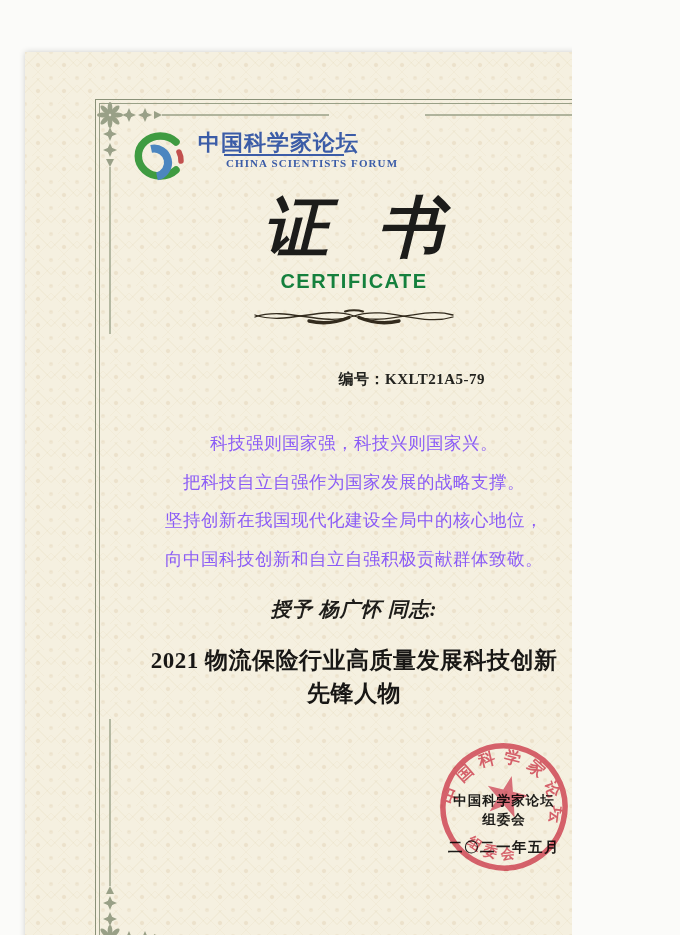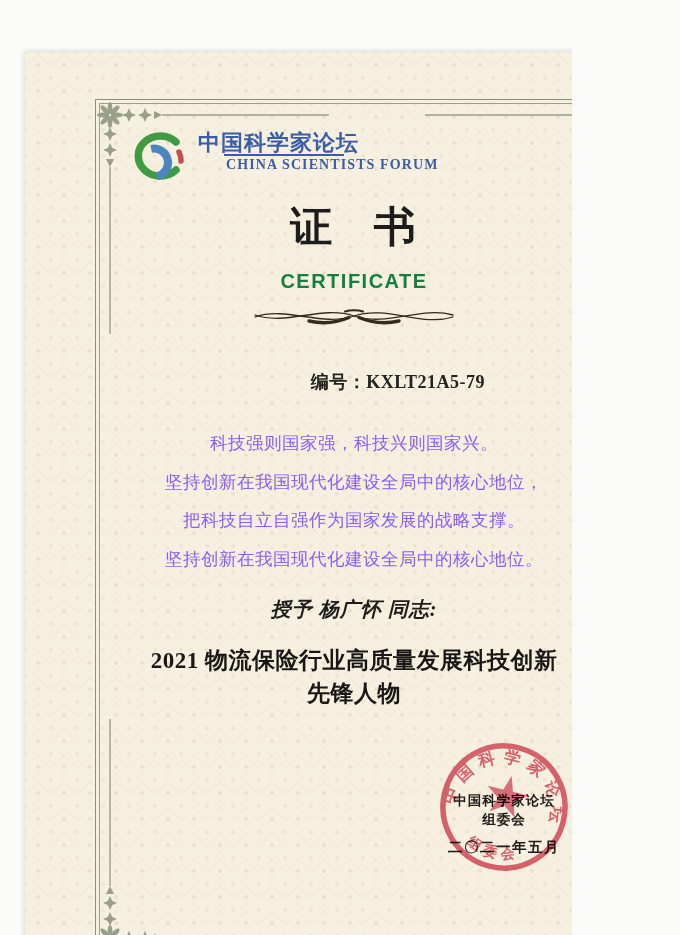--- a/index.html
+++ b/index.html
@@ -26,30 +26,30 @@
   .corner.tl{left:71px;top:49px;}
   .corner.tr{left:393px;top:49px;transform:scaleX(-1);}
   .corner.bl{left:71px;top:660px;transform:scaleY(-1);}
   .corner.br{left:393px;top:660px;transform:scale(-1,-1);}
   
   .logo{position:absolute;left:116px;top:82px;width:250px;height:70px;}
   .logo-icon{position:absolute;left:8px;top:4px;}
   .logo-zh{position:absolute;left:82px;top:2px;font-family:"Liberation Sans","DejaVu Sans",sans-serif;
     font-weight:bold;font-size:22px;letter-spacing:1px;color:#3b5ca7;white-space:nowrap;}
   .logo-rule{position:absolute;left:108px;top:28px;width:120px;height:2px;background:#3b5ca7;}
-  .logo-en{position:absolute;left:110px;top:31px;font-size:14px;font-weight:bold;letter-spacing:1.1px;
+  .logo-en{position:absolute;left:110px;top:31px;font-size:11px;font-weight:bold;letter-spacing:1.1px;
     color:#3b5ca7;white-space:nowrap;}
   
   .col{position:absolute;left:70px;width:568px;text-align:center;}
   .title-zh{top:150px;font-family:"Liberation Sans","DejaVu Sans",sans-serif;font-weight:900;
-    font-size:42px;line-height:66px;color:#1c1c1a;word-spacing:26px;letter-spacing:2px;}
+    font-size:66px;line-height:66px;color:#1c1c1a;word-spacing:26px;letter-spacing:2px;font-style:italic;}
   .title-en{top:226px;font-family:"Liberation Sans","DejaVu Sans",sans-serif;font-weight:600;
     font-size:20px;letter-spacing:1.5px;color:#15803d;}
   .flourish{top:258px;}
-  .serial{position:absolute;top:326px;right:87px;font-size:18px;font-weight:bold;color:#23231f;letter-spacing:.5px;}
+  .serial{position:absolute;top:326px;right:87px;font-size:15px;font-weight:bold;color:#23231f;letter-spacing:.5px;}
   .body-lines{top:380px;font-size:17.5px;line-height:38.5px;color:#8b5cf6;letter-spacing:.5px;}
   .grant{top:552px;font-size:20px;color:#1e1d1a;letter-spacing:1px;font-weight:600;font-style:italic;}
   .award{top:600px;font-size:23px;line-height:33px;font-weight:bold;color:#181715;letter-spacing:.5px;}
   
   .issuer{position:absolute;left:408px;top:747px;width:192px;text-align:center;color:#1c1b18;}
   .issuer .org{font-size:13.5px;font-weight:bold;line-height:19px;letter-spacing:1px;}
   .issuer .date{font-size:14.5px;font-weight:bold;margin-top:9px;letter-spacing:1.5px;}
   .stamp{position:absolute;left:424px;top:683px;width:160px;height:160px;
     mix-blend-mode:multiply;opacity:.92;transform:rotate(14deg);}
 </style>
@@ -212,23 +212,23 @@
         <path d="M150,19 C135,22.5 122,20.5 110,15.5" stroke-width="3.4"></path>
         <path d="M96,9.5 C101,7.8 109,7.8 114,9.5" stroke-width="2"></path>
       </g>
     </svg>
   </div>
 
   <div class="serial"><span>编号：</span><span>KXLT21A5-79</span></div>
 
   <div class="col body-lines">
     <div>科技强则国家强，科技兴则国家兴。</div>
+    <div>把科技自立自强作为国家发展的战略支撑。</div>
     <div>坚持创新在我国现代化建设全局中的核心地位，</div>
-    <div>把科技自立自强作为国家发展的战略支撑。</div>
-    <div>坚持创新在我国现代化建设全局中的核心地位。</div>
+    <div>向中国科技创新和自立自强积极贡献群体致敬。</div>
   </div>
 
   <div class="col grant">授予 杨广怀 同志:</div>
   <div class="col award">
     <div>2021 物流保险行业高质量发展科技创新</div>
     <div>先锋人物</div>
   </div>
 
   <div class="issuer">
     <div class="org">中国科学家论坛</div>

